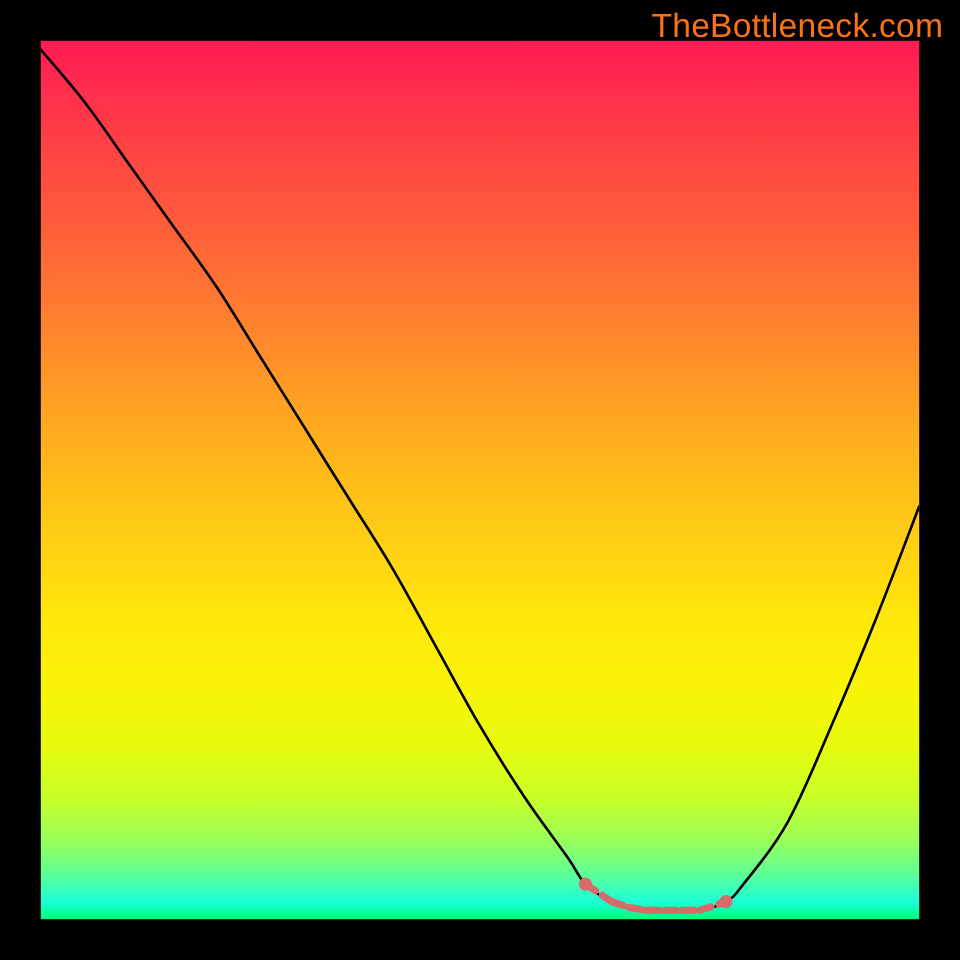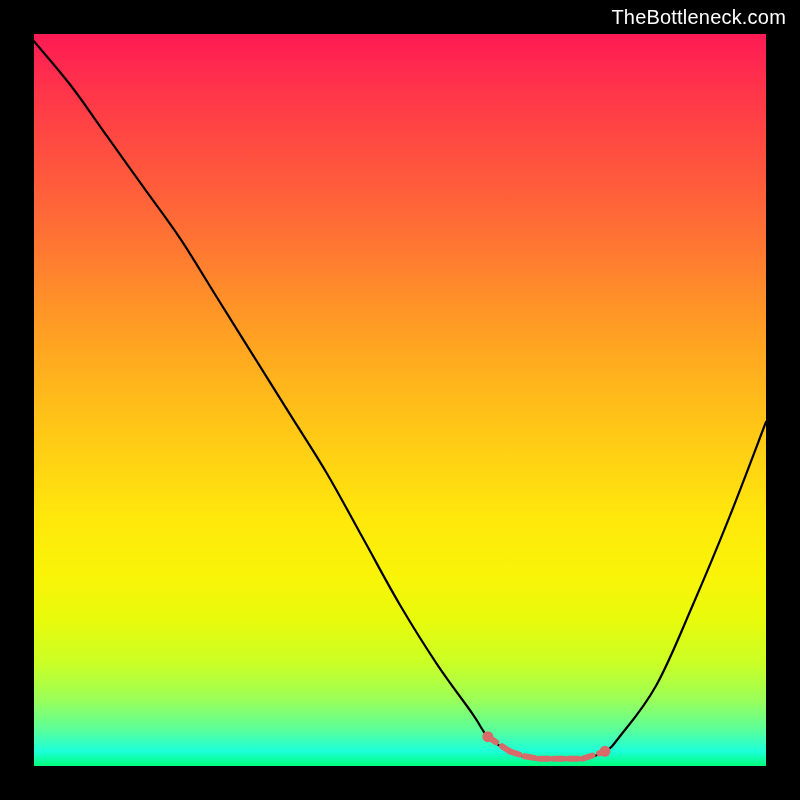--- a/index.html
+++ b/index.html
@@ -8,23 +8,23 @@
     width: 800px;
     height: 800px;
     position: relative;
     background: #000;
   }
   .watermark {
     position: absolute;
     top: 6px;
     right: 14px;
     font-family: Arial, Helvetica, sans-serif;
-    font-size: 20px;
+    font-size: 28px;
     font-weight: 500;
-    color: #ffffff;
+    color: #f97316;
     letter-spacing: 0.2px;
     z-index: 10;
   }
   .plot-area {
     position: absolute;
     left: 34px;
     top: 34px;
     width: 732px;
     height: 732px;
   }

